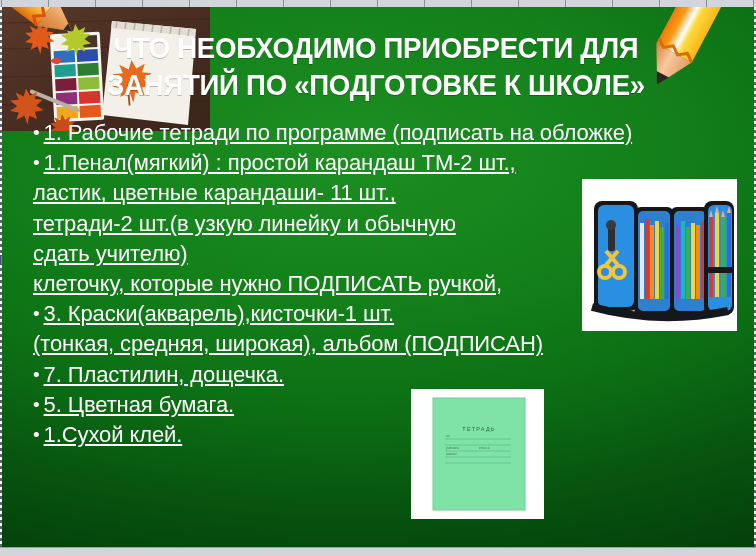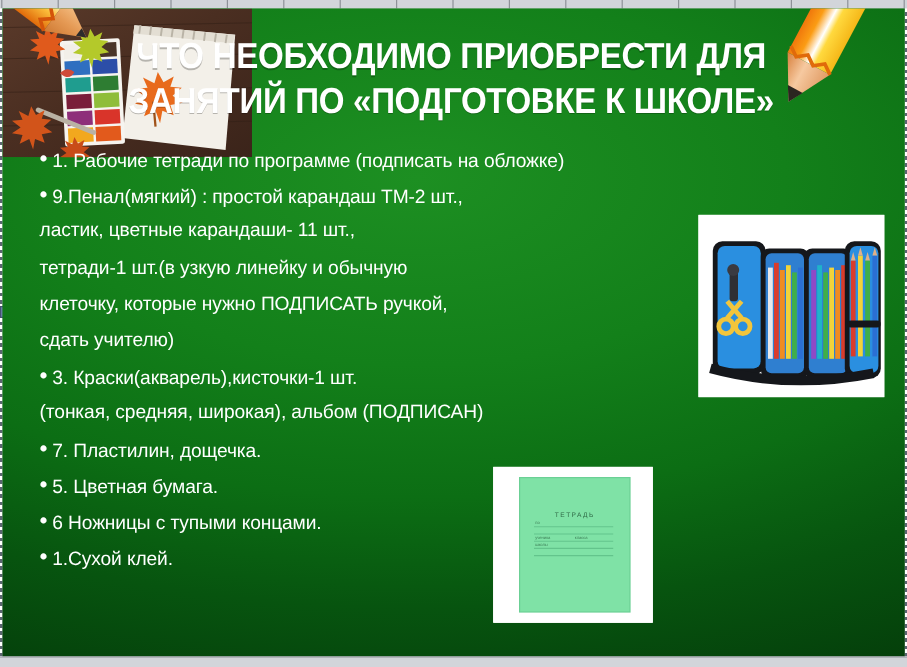--- a/index.html
+++ b/index.html
@@ -66,23 +66,24 @@
     transform:scaleX(.92);
     transform-origin:50% 0;
     white-space:pre-line;
     text-shadow:0 1px 0 rgba(0,0,0,.25);
   }
 
   
   #body{
     position:absolute;left:31px;top:111px;width:700px;
     color:#ffffff;
-    font-size:16px;
+    font-size:22px;
     line-height:30.2px;
     letter-spacing:-0.1px;
+    text-decoration:underline;
   }
   .line{white-space:pre;height:30.2px;}
   .line.bulleted:before{
     content:"\2022";
     display:inline-block;
     margin-right:4px;
     font-size:19px;
     vertical-align:1px;
   }
 
@@ -176,30 +177,29 @@
           <path d="M49 88 L56 100 L63 88 Z" fill="#2b2620"></path>
           <path d="M36 58 L44 64 L52 58 L60 64 L68 58 L76 64" fill="none" stroke="#e06a0a" stroke-width="3"></path>
         </g>
       </svg>
 
       <div id="title">ЧТО НЕОБХОДИМО ПРИОБРЕСТИ ДЛЯ
 ЗАНЯТИЙ ПО «ПОДГОТОВКЕ К ШКОЛЕ»</div>
 
       <div id="body">
         <div class="line bulleted">1. Рабочие тетради по программе (подписать на обложке)</div>
-        <div class="line bulleted">9.Пенал(мягкий) : простой карандаш ТМ-2 шт.,</div>
+        <div class="line bulleted">1.Пенал(мягкий) : простой карандаш ТМ-2 шт.,</div>
         <div class="line">ластик, цветные карандаши- 11 шт.,</div>
-        <div class="line">тетради-1 шт.(в узкую линейку и обычную</div>
+        <div class="line">тетради-2 шт.(в узкую линейку и обычную</div>
+        <div class="line">сдать учителю)</div>
         <div class="line">клеточку, которые нужно ПОДПИСАТЬ ручкой,</div>
-        <div class="line">сдать учителю)</div>
         <div class="line bulleted">3. Краски(акварель),кисточки-1 шт.</div>
         <div class="line">(тонкая, средняя, широкая), альбом (ПОДПИСАН)</div>
         <div class="line bulleted">7. Пластилин, дощечка.</div>
         <div class="line bulleted">5. Цветная бумага.</div>
-        <div class="line bulleted">6 Ножницы с тупыми концами.</div>
         <div class="line bulleted">1.Сухой клей.</div>
       </div>
 
       <div class="photo" id="photo-pencilcase">
         <svg class="inner" viewBox="0 0 155 152" preserveAspectRatio="none">
           <rect x="0" y="0" width="155" height="152" fill="#ffffff"></rect>
 
           <g>
             <rect x="12" y="22" width="44" height="110" rx="8" fill="#15171b"></rect>
             <rect x="16" y="26" width="36" height="102" rx="6" fill="#2a8fe0"></rect>

